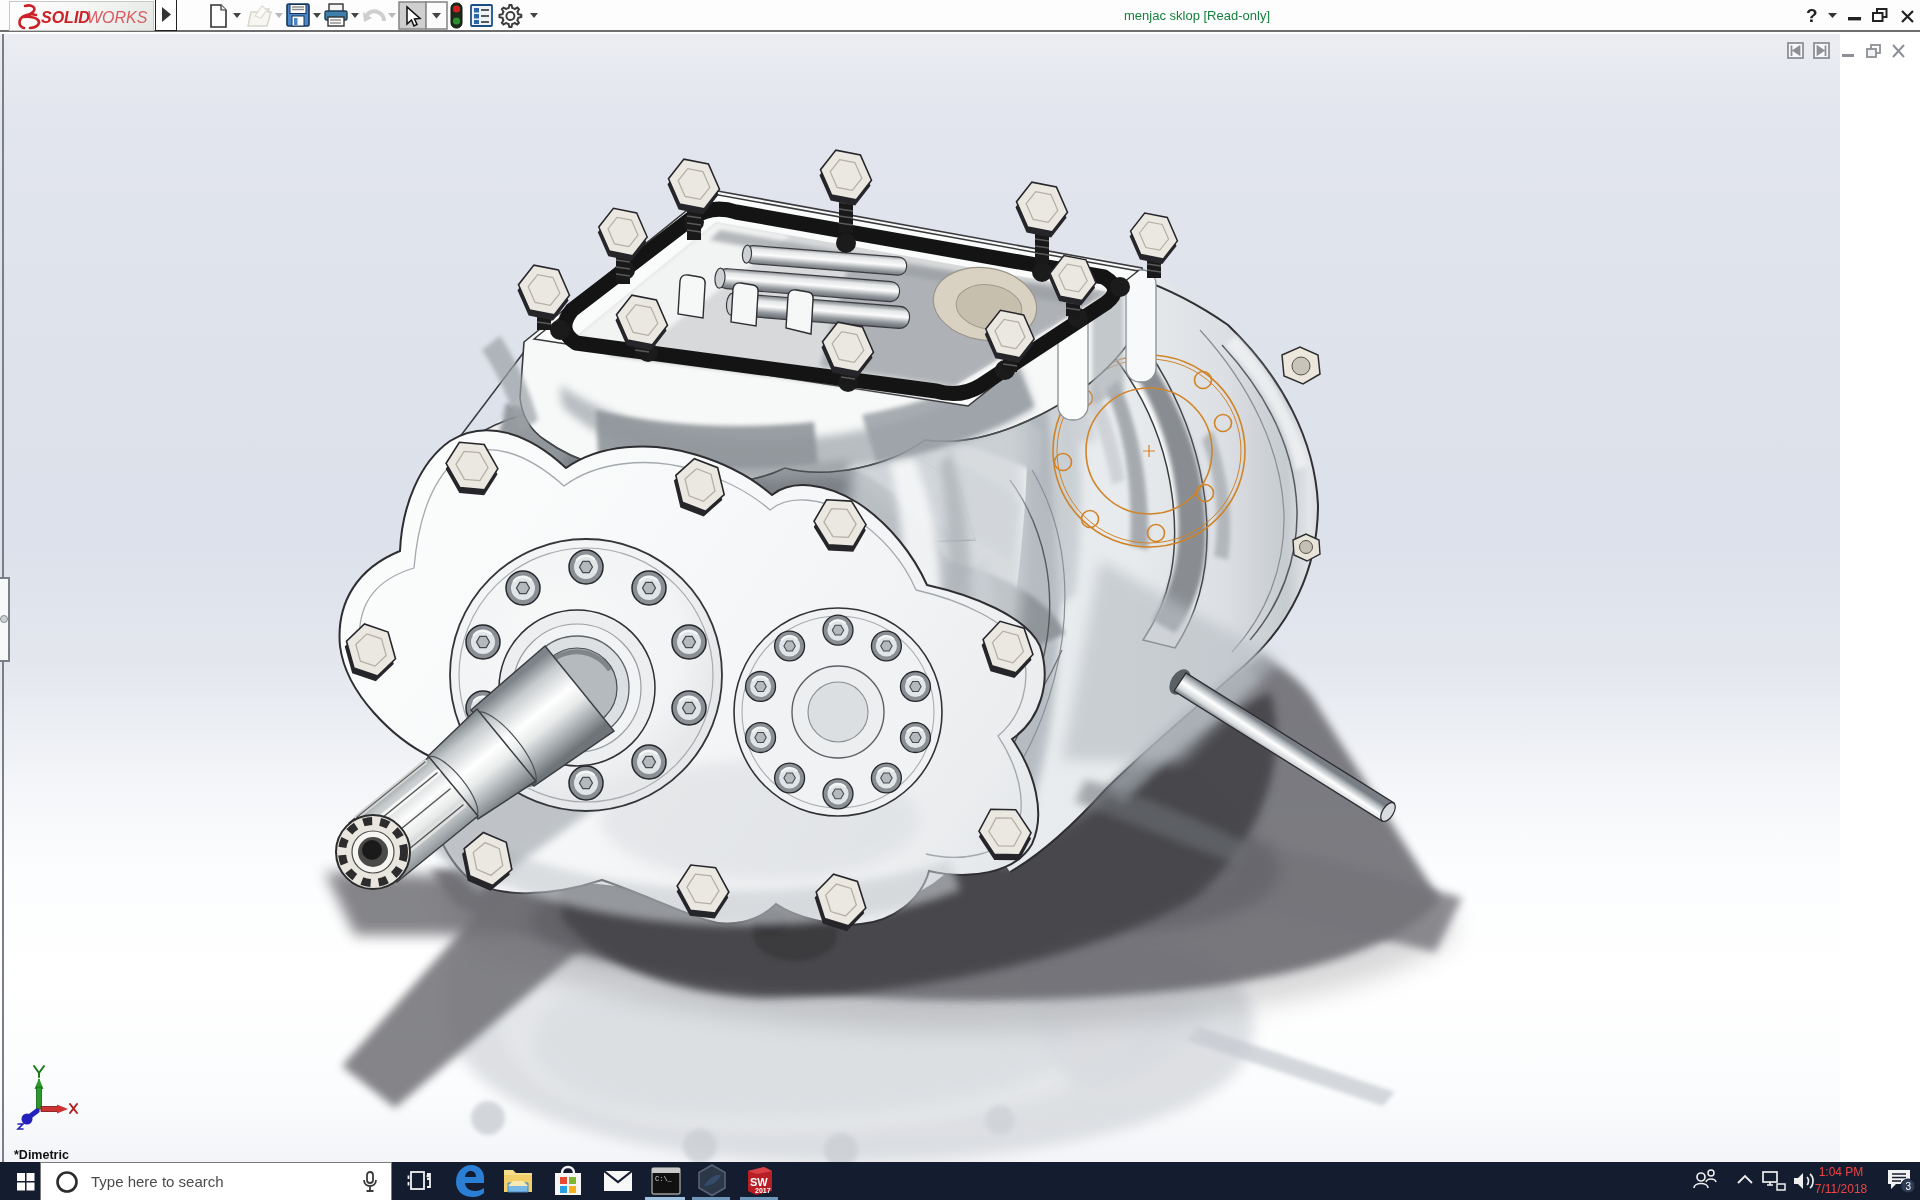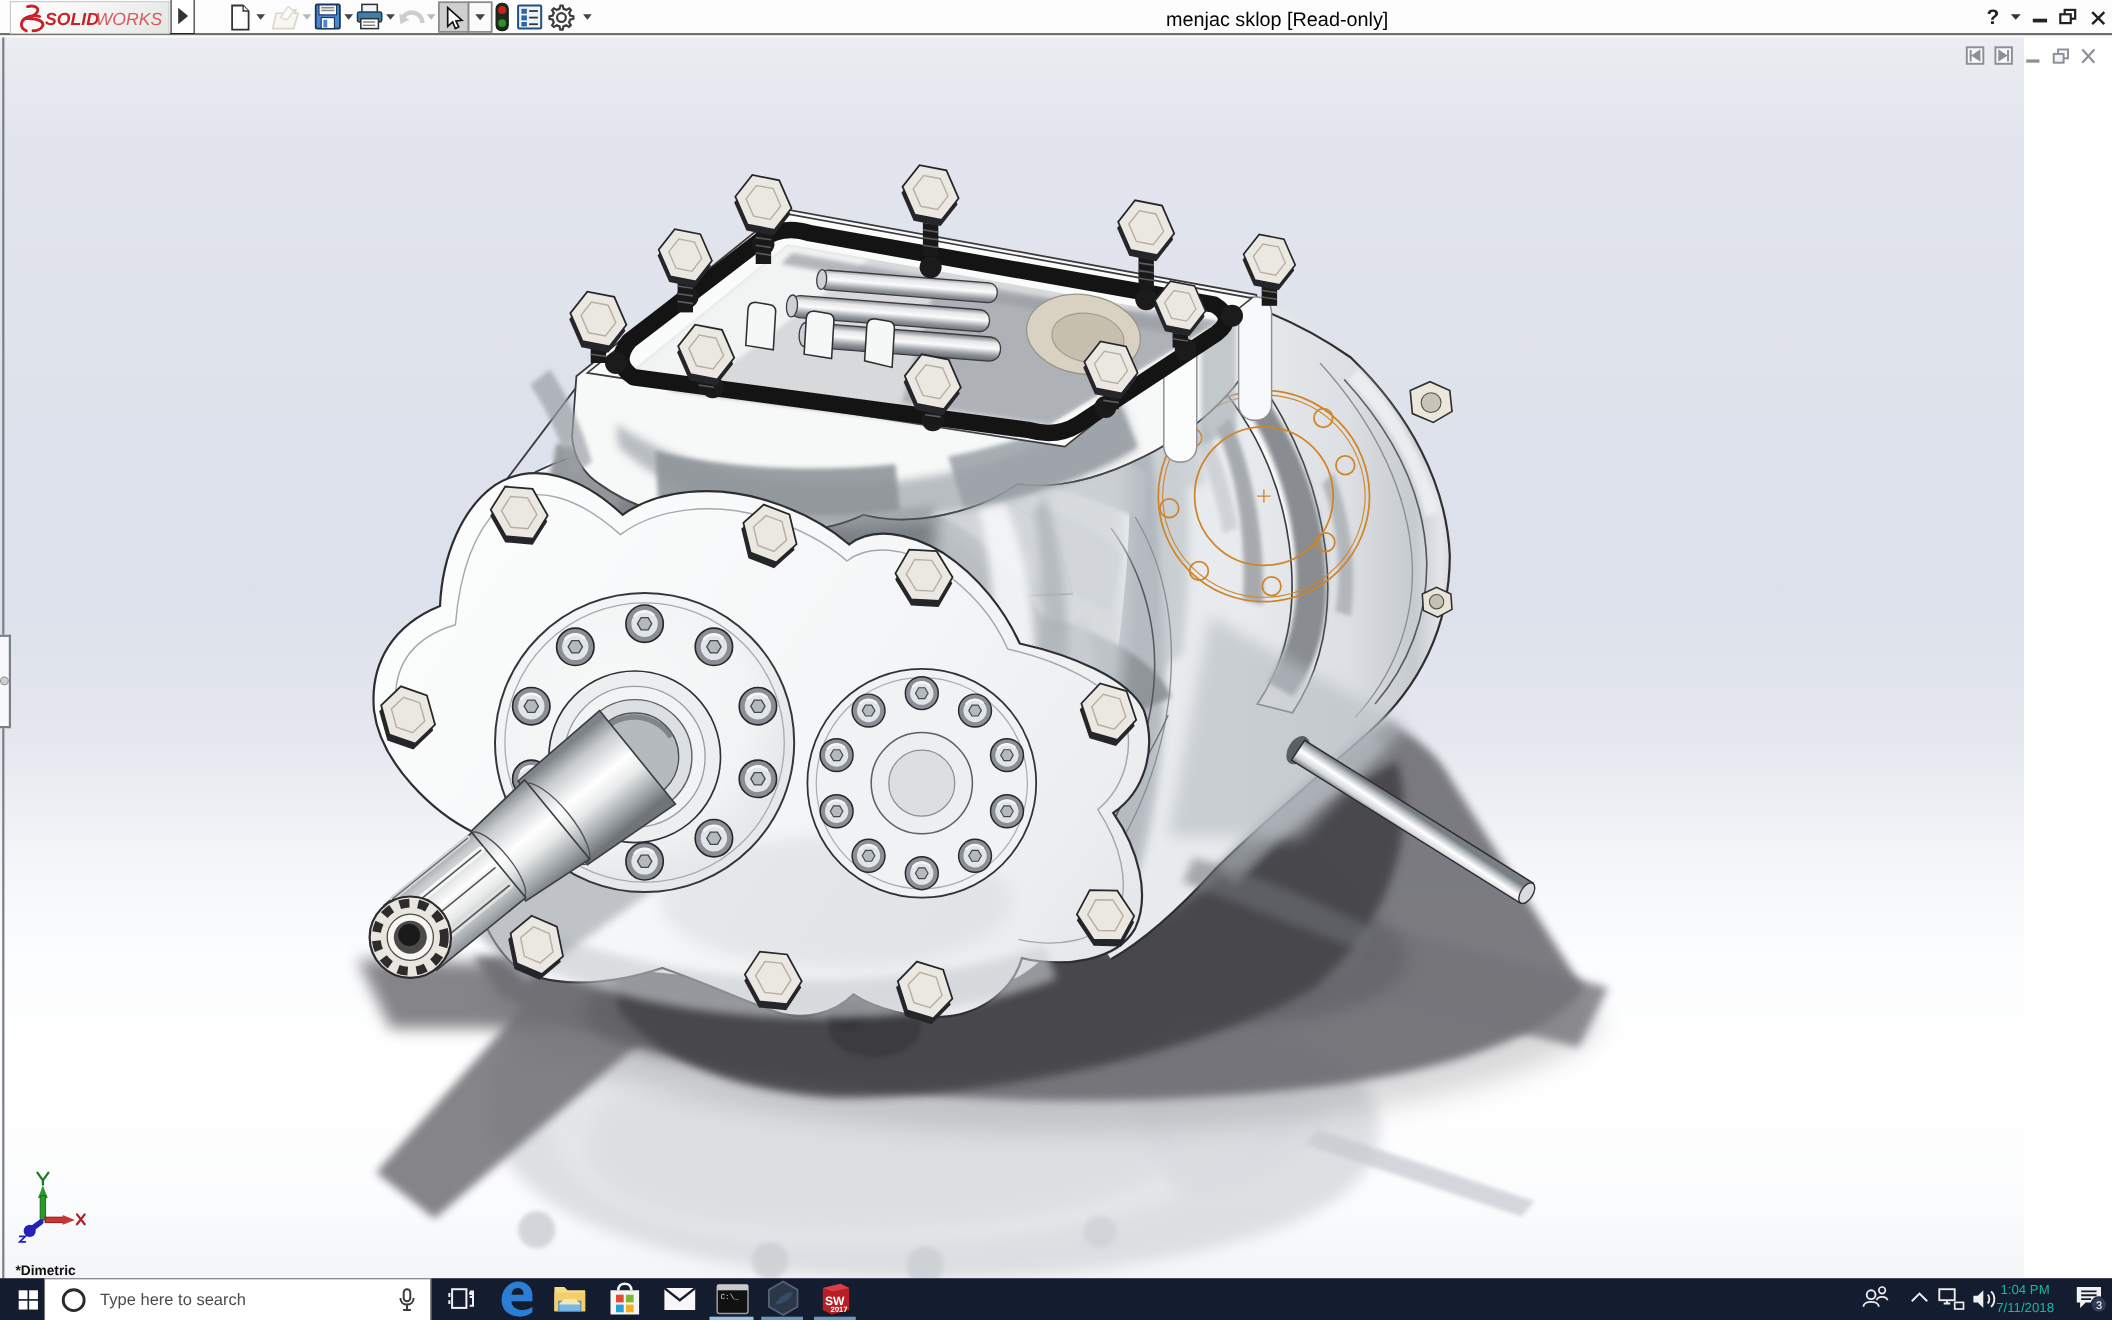--- a/index.html
+++ b/index.html
@@ -11,22 +11,22 @@
   #logobox {
     position:absolute; left:9px; top:1px; width:145px; height:30px;
     background:linear-gradient(135deg,#ffffff 0%,#f2f4f2 55%,#e3e8e4 100%);
     border:1px solid #c8c8c8;
   }
   #flyout {
     position:absolute; left:155px; top:0px; width:22px; height:31px;
     background:#ffffff; border:1px solid #222; border-top:none;
   }
   #title {
-    position:absolute; left:1060px; top:8px; width:210px; text-align:left;
-    font-size:18px; color:#000000;
+    position:absolute; left:1060px; top:8px; width:210px; text-align:right;
+    font-size:13px; color:#15803d;
   }
   #viewport {
     position:absolute; left:0; top:34px; width:1840px; height:1128px;
     background:linear-gradient(180deg,#ebedf2 0%,#e2e5ee 8%,#dee2eb 30%,#dde1eb 45%,#e4e7ee 56%,#f3f5f8 66%,#fcfdfe 74%,#ffffff 84%,#fbfcfd 94%,#f4f5f8 100%);
   }
   #lefttab {
     position:absolute; left:0px; top:543px; width:10px; height:85px;
     background:#f7f8f9; border:2px solid #7a7f87; border-left:none;
   }
   #lefttab .dot {
@@ -40,21 +40,21 @@
   #taskbar {
     position:absolute; left:0; top:1162px; width:1920px; height:38px;
     background:#141c2f;
   }
   #searchbox {
     position:absolute; left:40px; top:0px; width:352px; height:48px;
     background:#ffffff; border:1px solid #7a7a7a;
   }
   #searchtext { position:absolute; left:50px; top:10px; font-size:15px; color:#4b4b4b; }
   .trayicon { position:absolute; top:0; height:38px; }
-  #clock { position:absolute; left:1800px; top:2px; width:82px; text-align:center; color:#14b8a6; font-size:12px; line-height:17px;}
+  #clock { position:absolute; left:1800px; top:2px; width:82px; text-align:center; color:#ef4444; font-size:12px; line-height:17px;}
 </style>
 </head>
 <body>
 
 <div id="titlebar">
   <div id="logobox">
     <svg width="145" height="30" viewBox="0 0 145 30">
       <g fill="none" stroke="#cc2027" stroke-width="2.6" stroke-linecap="round">
         <path d="M14 26 C8 24 8 17 14 14 C20 11 26 13 26 13"></path>
         <path d="M15 4 C22 2 27 6 23 10 C19 14 13 15 13 15 C13 15 24 14 28 18 C31 21 27 26 20 26"></path>

